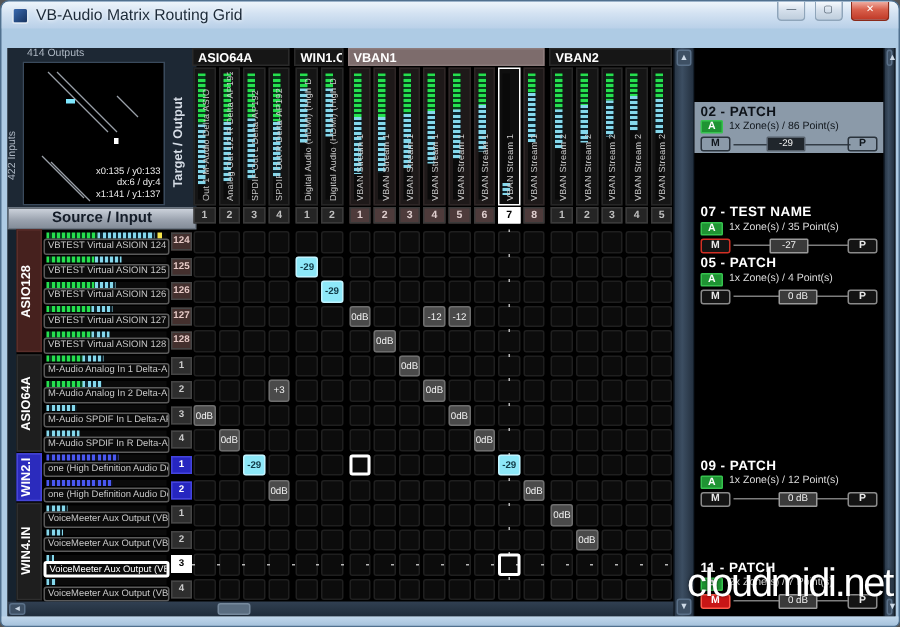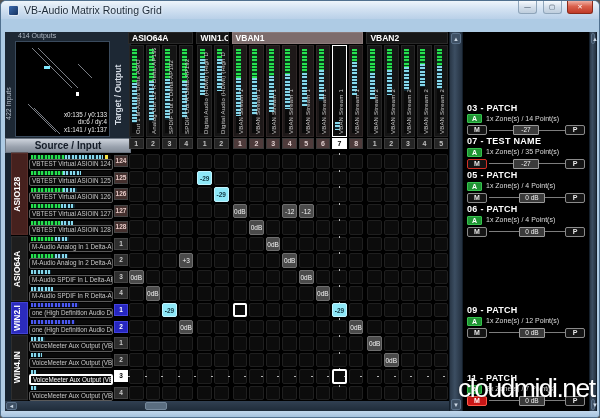--- a/index.html
+++ b/index.html
@@ -761,56 +761,47 @@
     <div class="vscroll mat">
       <div class="sarrow top">▲</div>
       <div class="sarrow bot">▼</div>
     </div>
     <div class="hscroll">
       <div class="hsarrow">◄</div>
       <div class="hthumb"></div>
     </div>
 
     <div id="patches">
-        <div class="patch" style="top: 69.6px;">
-          <div class="ptitle">03 - PATCH</div>
+        <div class="patch psel" style="top: 35.8px;">
+          <div class="ptitle">02 - PATCH</div>
           <div class="abadge">A</div>
-          <div class="pinfo">1x Zone(s) / 14 Point(s)</div>
+          <div class="pinfo">1x Zone(s) / 86 Point(s)</div>
           <div class="mbtn normal">M</div>
           <div class="pline"></div>
-          <div class="pval" style="left: 50px;">-27</div>
+          <div class="pval" style="left: 48px;">-29</div>
           <div class="pbtn">P</div>
         </div>
         <div class="patch" style="top: 103.4px;">
           <div class="ptitle">07 - TEST NAME</div>
           <div class="abadge">A</div>
           <div class="pinfo">1x Zone(s) / 35 Point(s)</div>
           <div class="mbtn redline">M</div>
           <div class="pline"></div>
           <div class="pval" style="left: 50px;">-27</div>
           <div class="pbtn">P</div>
         </div>
         <div class="patch" style="top: 137.2px;">
           <div class="ptitle">05 - PATCH</div>
           <div class="abadge">A</div>
           <div class="pinfo">1x Zone(s) / 4 Point(s)</div>
           <div class="mbtn normal">M</div>
           <div class="pline"></div>
           <div class="pval" style="left: 56px;">0 dB</div>
           <div class="pbtn">P</div>
         </div>
-        <div class="patch" style="top: 171px;">
-          <div class="ptitle">06 - PATCH</div>
-          <div class="abadge">A</div>
-          <div class="pinfo">1x Zone(s) / 4 Point(s)</div>
-          <div class="mbtn normal">M</div>
-          <div class="pline"></div>
-          <div class="pval" style="left: 56px;">0 dB</div>
-          <div class="pbtn">P</div>
-        </div>
         <div class="patch" style="top: 272.4px;">
           <div class="ptitle">09 - PATCH</div>
           <div class="abadge">A</div>
           <div class="pinfo">1x Zone(s) / 12 Point(s)</div>
           <div class="mbtn normal">M</div>
           <div class="pline"></div>
           <div class="pval" style="left: 56px;">0 dB</div>
           <div class="pbtn">P</div>
         </div>
         <div class="patch" style="top: 340px;">

